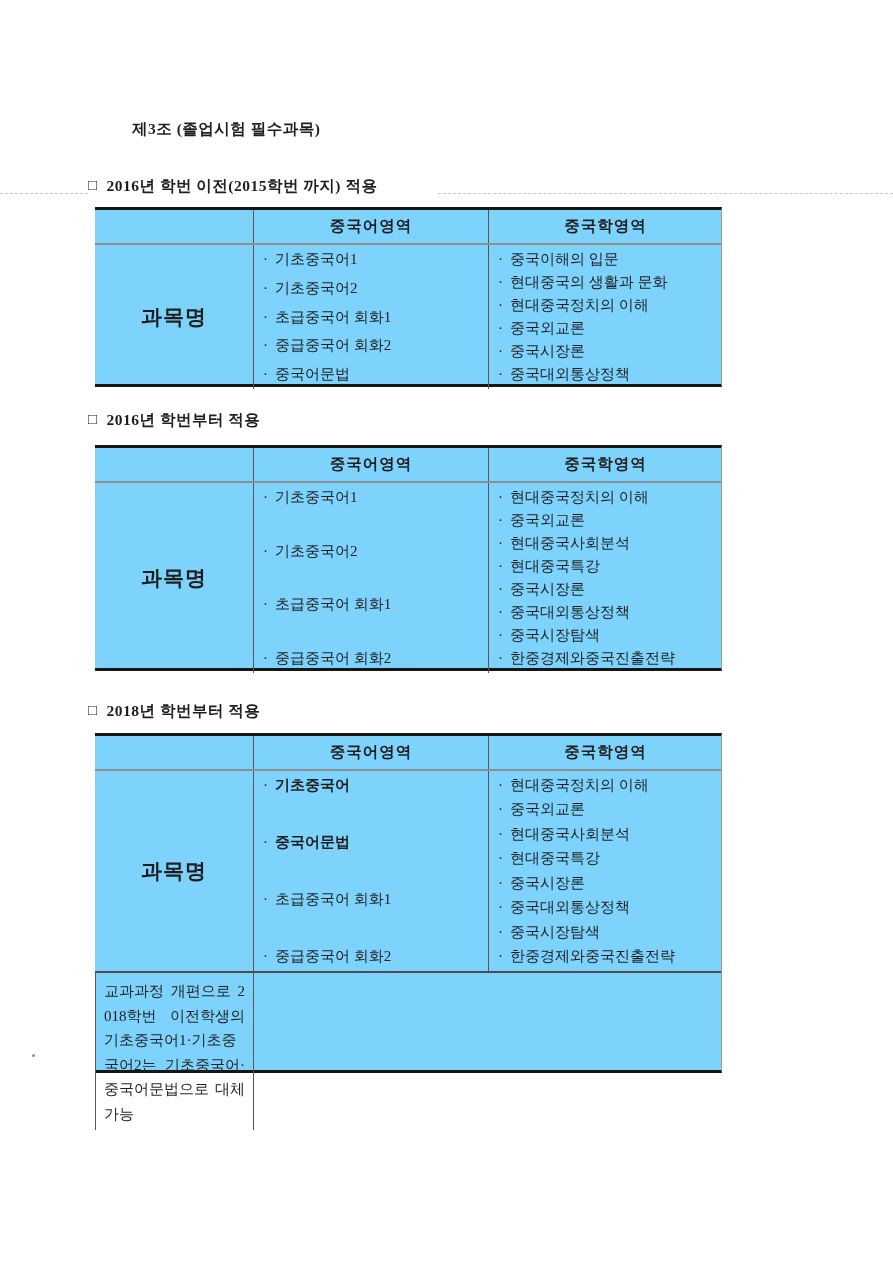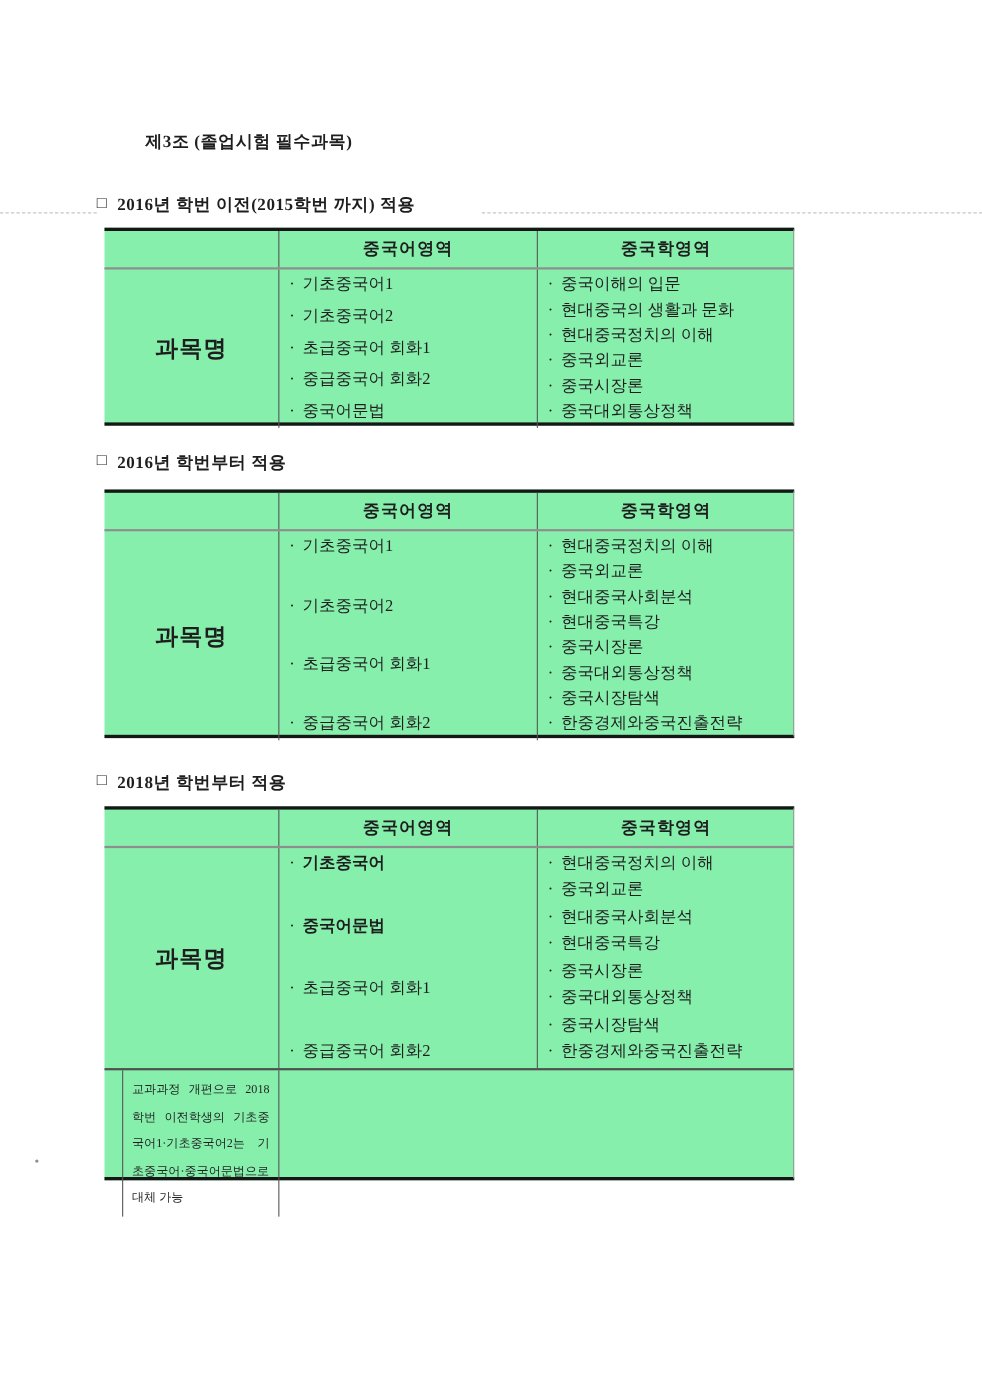--- a/index.html
+++ b/index.html
@@ -24,21 +24,21 @@
   .checkbox-glyph{
     font-size:15px;font-weight:normal;margin-right:9px;
     transform:translateY(-1px);
   }
   .tbl{
     left:95px;width:627px;
     border-top:3px solid #161616;
     border-bottom:3px solid #161616;
     border-right:1px solid #9a9a9a;
     box-sizing:border-box;
-    background:#86efac;
+    background:#7dd3fc;
   }
   .tr{display:grid;grid-template-columns:158px 235px 234px;}
   .td{box-sizing:border-box;min-width:0;}
   .col2,.col3{border-left:1px solid #565656;}
   .thead{border-bottom:2px solid #8e8e8e;height:33px;}
   .thead .td{
     display:flex;align-items:center;justify-content:center;
     font-weight:bold;font-size:15.5px;letter-spacing:1px;
   }
   .label-cell{
@@ -51,22 +51,22 @@
   }
   .cell-item{line-height:23px;white-space:nowrap;}
   .cell-item .bullet{margin:0 7px 0 3px;}
   .cell-item .bold{font-weight:bold;}
   .body-1{height:139px;}
   .body-2{height:185px;}
   .body-3{height:200px;}
   .remark-row{height:97px;border-top:2px solid #4e4e4e;}
   .remark-cell{
     padding:6px 8px 4px 8px;
-    font-size:11px;line-height:24.5px;
-    text-align:justify;word-break:break-all;margin-left:16px;
+    font-size:15px;line-height:24.5px;
+    text-align:justify;word-break:break-all;
   }
   .artifact-dash{
     height:0;border-top:1px dashed #b9b9b9;opacity:.8;
   }
   .artifact-dot{
     width:3px;height:3px;background:#8f8f8f;border-radius:50%;
   }
 </style>
 </head>
 <body>

